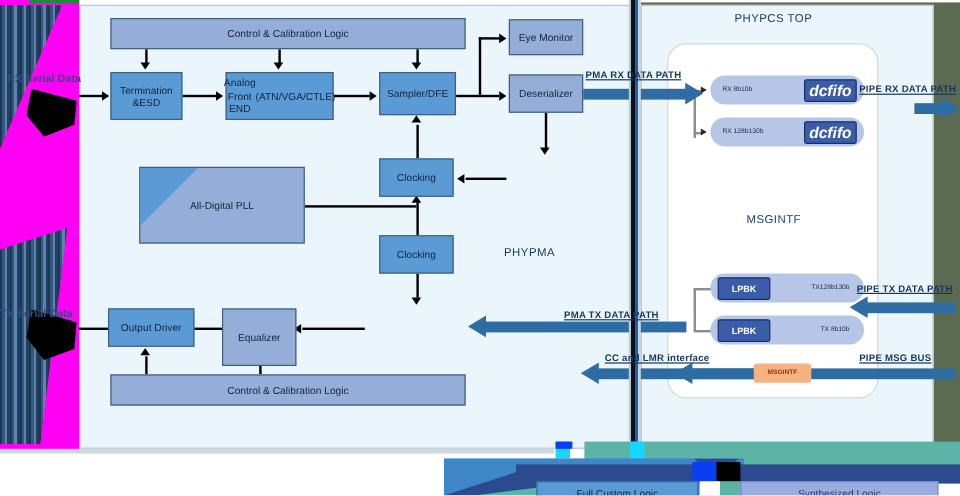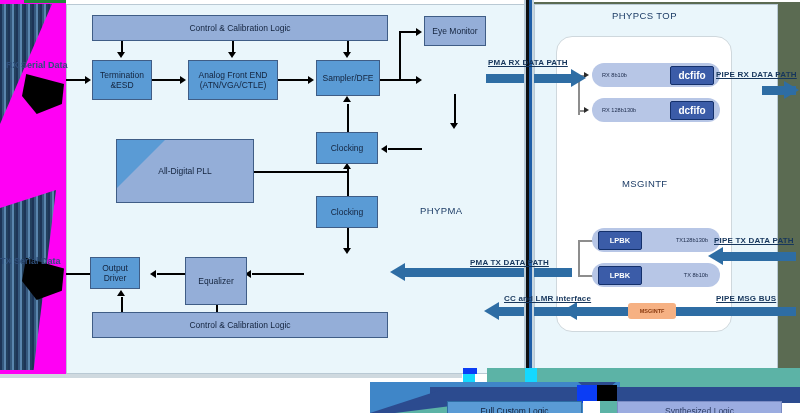--- a/index.html
+++ b/index.html
@@ -44,22 +44,22 @@
   .pll-tri{position:absolute;left:0;top:0;width:0;height:0;
       border-left:48px solid #5a9bd5;border-bottom:48px solid transparent;}
 
   .sectlabel{position:absolute;font-size:9.5px;color:#1c3c66;letter-spacing:.4px;z-index:4;}
 
   
   .pill{position:absolute;box-sizing:border-box;background:#b7c6e6;border-radius:13px;
       height:24px;display:flex;align-items:center;z-index:4;}
   .pill .ptxt{font-size:5.6px;color:#1b2a4a;margin-left:10px;}
   .chip{position:absolute;right:6px;top:3px;height:17px;min-width:42px;background:#3b5ca8;
-      border:1px solid #14306b;border-radius:2px;color:#fff;font-size:10px;font-weight:bold;
-      display:flex;align-items:center;justify-content:center;}
+      border:1px solid #14306b;border-radius:2px;color:#fff;font-size:13px;font-weight:bold;
+      display:flex;align-items:center;justify-content:center;font-style:italic;}
   .chip-left{position:absolute;left:6px;top:3px;height:17px;min-width:42px;background:#3b5ca8;
       border:1px solid #14306b;border-radius:2px;color:#fff;font-size:7.5px;font-weight:bold;
       display:flex;align-items:center;justify-content:center;}
   .pill .ptxt-right{position:absolute;right:12px;font-size:5.6px;color:#1b2a4a;}
 
   .msgintf{position:absolute;left:628px;top:303px;width:48px;height:16px;background:#f6b183;
       border-radius:3px;color:#8a3b10;font-size:5.5px;font-weight:bold;
       display:flex;align-items:center;justify-content:center;z-index:4;}
 
   
@@ -129,44 +129,45 @@
   <div class="sectlabel" style="left:420px;top:205px;">PHYPMA</div>
   <div class="sectlabel" style="left:622px;top:178px;">MSGINTF</div>
 
   <div class="blk lightb" style="left:92px;top:15px;width:296px;height:26px;">Control &amp; Calibration Logic</div>
 
   <div class="blk midb" style="left:92px;top:60px;width:60px;height:40px;flex-direction:column;">
     <span>Termination</span>
     <span>&amp;ESD</span>
   </div>
 
-  <div class="blk midb" style="left:188px;top:60px;width:90px;height:40px;flex-direction:column;">
+  <div class="blk midb" style="left:188px;top:60px;width:90px;height:40px;flex-direction:row;">
     <span>Analog Front END</span>
     <span>(ATN/VGA/CTLE)</span>
   </div>
 
   <div class="blk midb" style="left:316px;top:60px;width:64px;height:36px;">Sampler/DFE</div>
 
   <div class="blk lightb" style="left:424px;top:16px;width:62px;height:30px;">Eye Monitor</div>
 
+  <div class="blk lightb" style="left:424px;top:62px;width:62px;height:32px;">Deserializer</div>
 
 
   <div class="blk midb" style="left:316px;top:132px;width:62px;height:32px;">Clocking</div>
 
   <div class="blk lightb" style="left:116px;top:139px;width:138px;height:64px;position:absolute;">
     <span class="pll-tri"></span>
     <span style="position:relative;z-index:2;">All-Digital PLL</span>
   </div>
 
   <div class="blk midb" style="left:316px;top:196px;width:62px;height:32px;">Clocking</div>
 
 
   <div class="blk lightb" style="left:185px;top:257px;width:62px;height:48px;">Equalizer</div>
 
-  <div class="blk midb" style="left:90px;top:257px;width:50px;height:32px;">Output Driver</div>
+  <div class="blk midb" style="left:90px;top:257px;width:72px;height:32px;">Output Driver</div>
 
   <div class="blk lightb" style="left:92px;top:312px;width:296px;height:26px;">Control &amp; Calibration Logic</div>
 
   <div class="ln" style="left:121px;top:41px;width:1.5px;height:12px;"></div>
   <div class="ah ah-d" style="left:117px;top:52px;"></div>
 
   <div class="ln" style="left:232px;top:41px;width:1.5px;height:12px;"></div>
   <div class="ah ah-d" style="left:228px;top:52px;"></div>
 
   <div class="ln" style="left:347px;top:41px;width:1.5px;height:12px;"></div>

